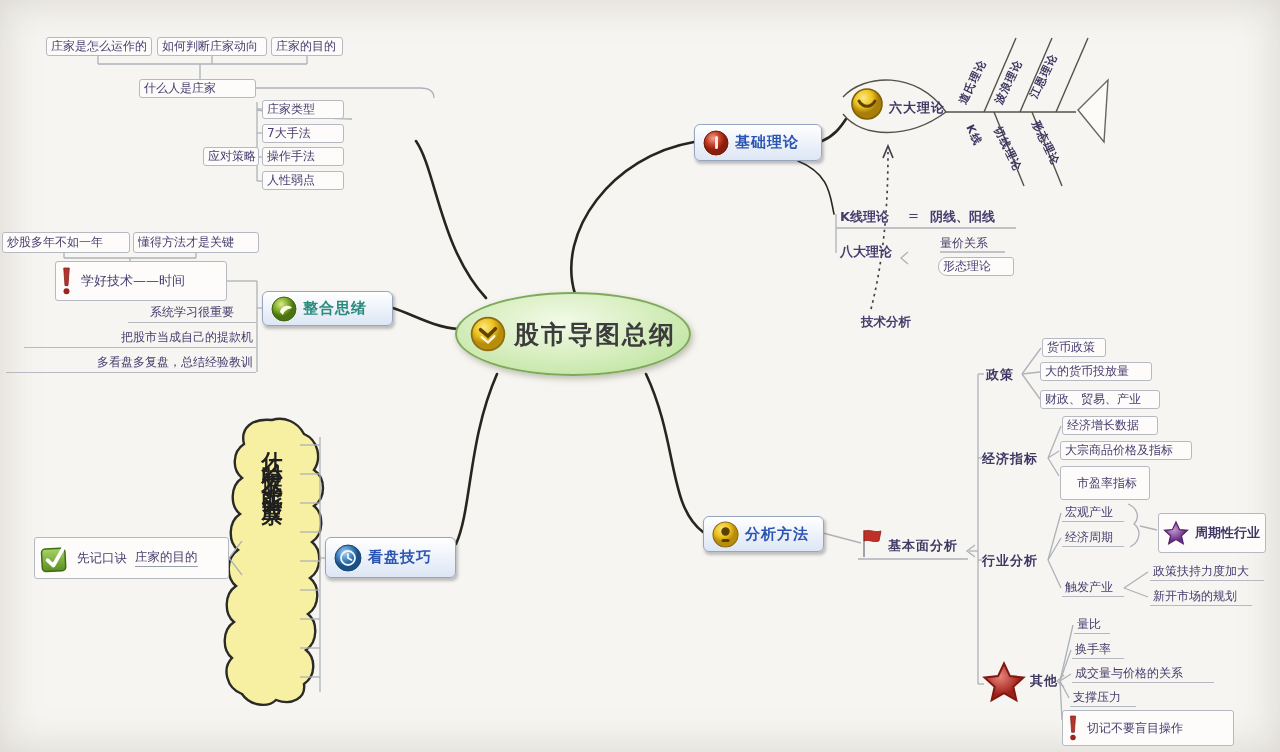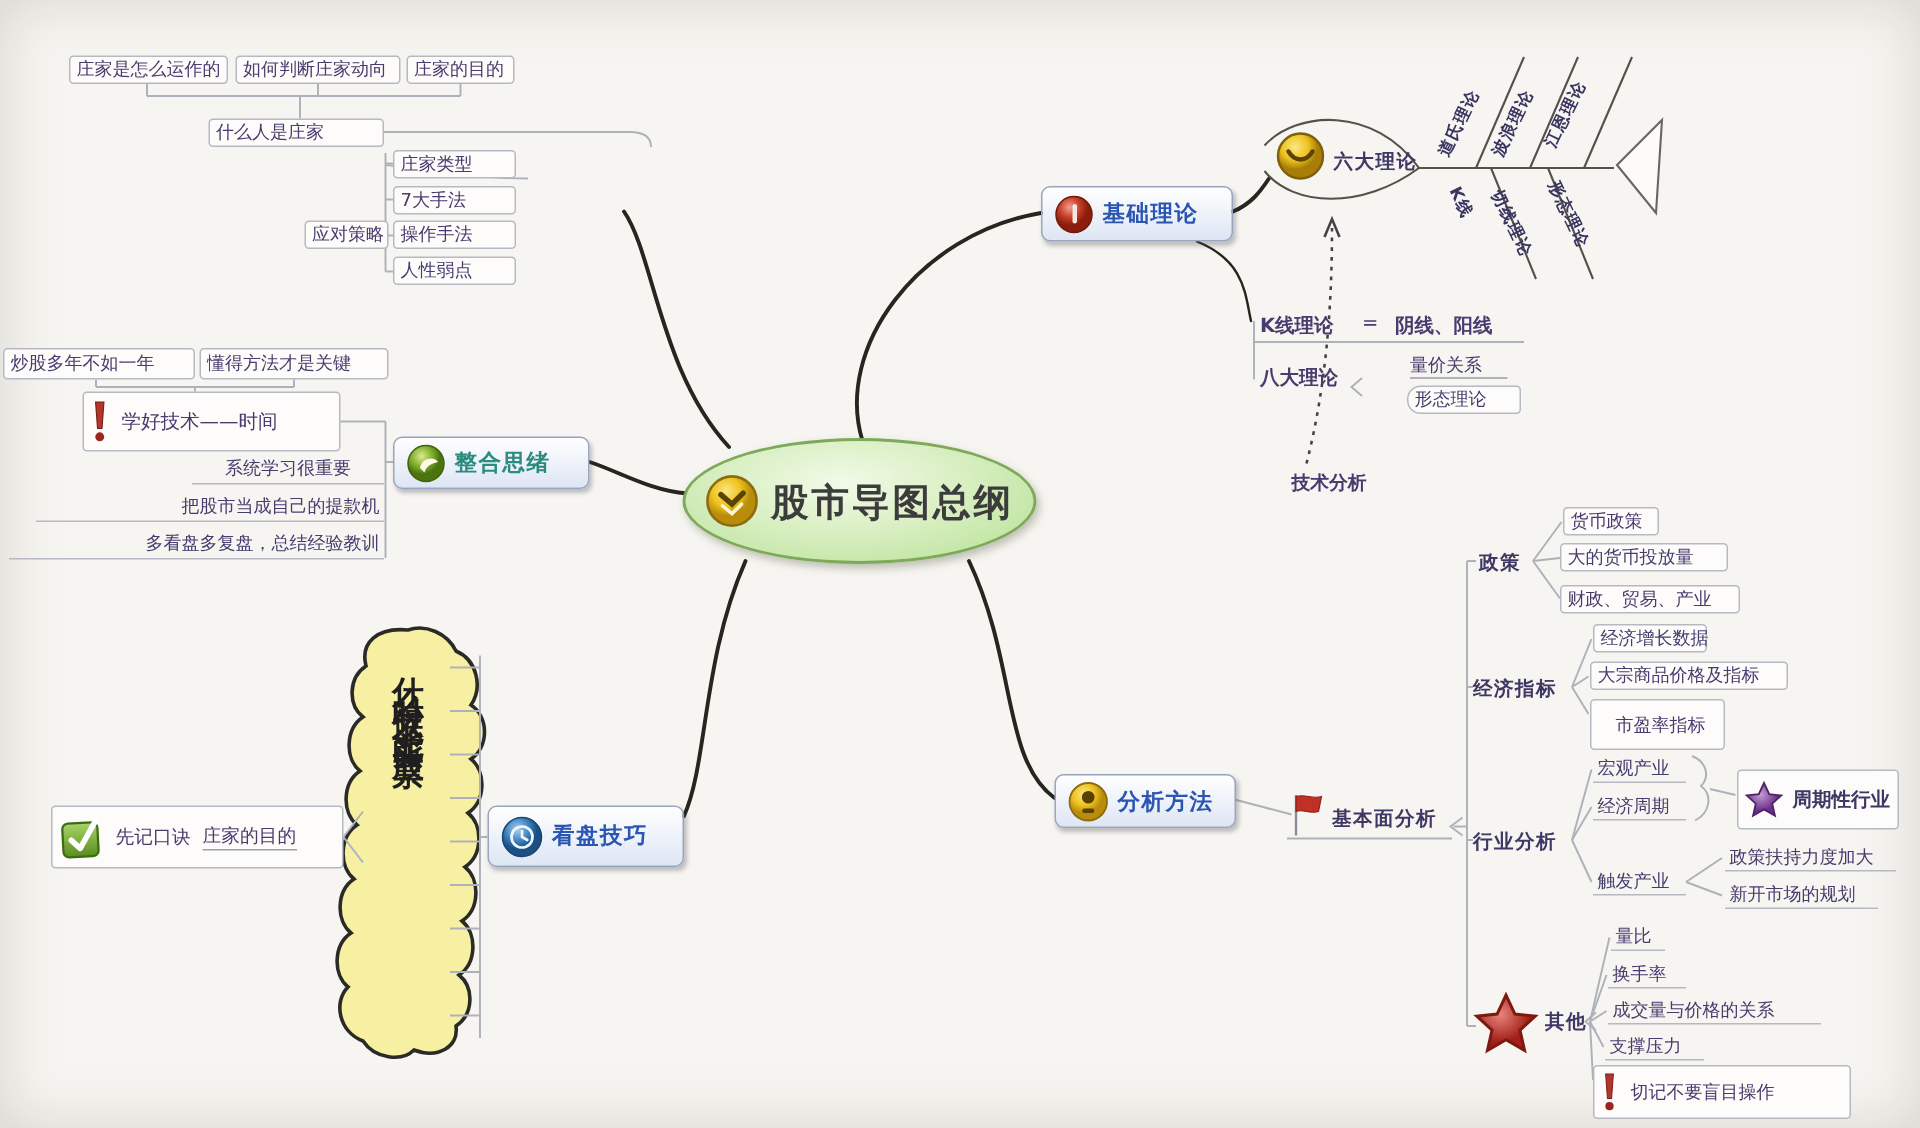--- a/index.html
+++ b/index.html
@@ -358,21 +358,21 @@
       <span>货币政策</span>
     </div>
   <div class="abs box" style="left:1040px;top:362px;width:112px;height:19px;">
       <span>大的货币投放量</span>
     </div>
   <div class="abs box" style="left:1040px;top:390px;width:120px;height:19px;">
       <span>财政、贸易、产业</span>
     </div>
 
   <div class="abs glabel" style="left:982px;top:450px;">经济指标</div>
-  <div class="abs box" style="left:1062px;top:416px;width:76px;height:19px;">
+  <div class="abs box" style="left:1062px;top:416px;width:96px;height:19px;">
       <span>经济增长数据</span>
     </div>
   <div class="abs box" style="left:1060px;top:441px;width:132px;height:19px;">
       <span>大宗商品价格及指标</span>
     </div>
   <div class="abs box" style="left:1060px;top:466px;width:90px;height:34px;padding-left:16px;">
       <span>市盈率指标</span>
     </div>
 
   <div class="abs glabel" style="left:982px;top:552px;">行业分析</div>

